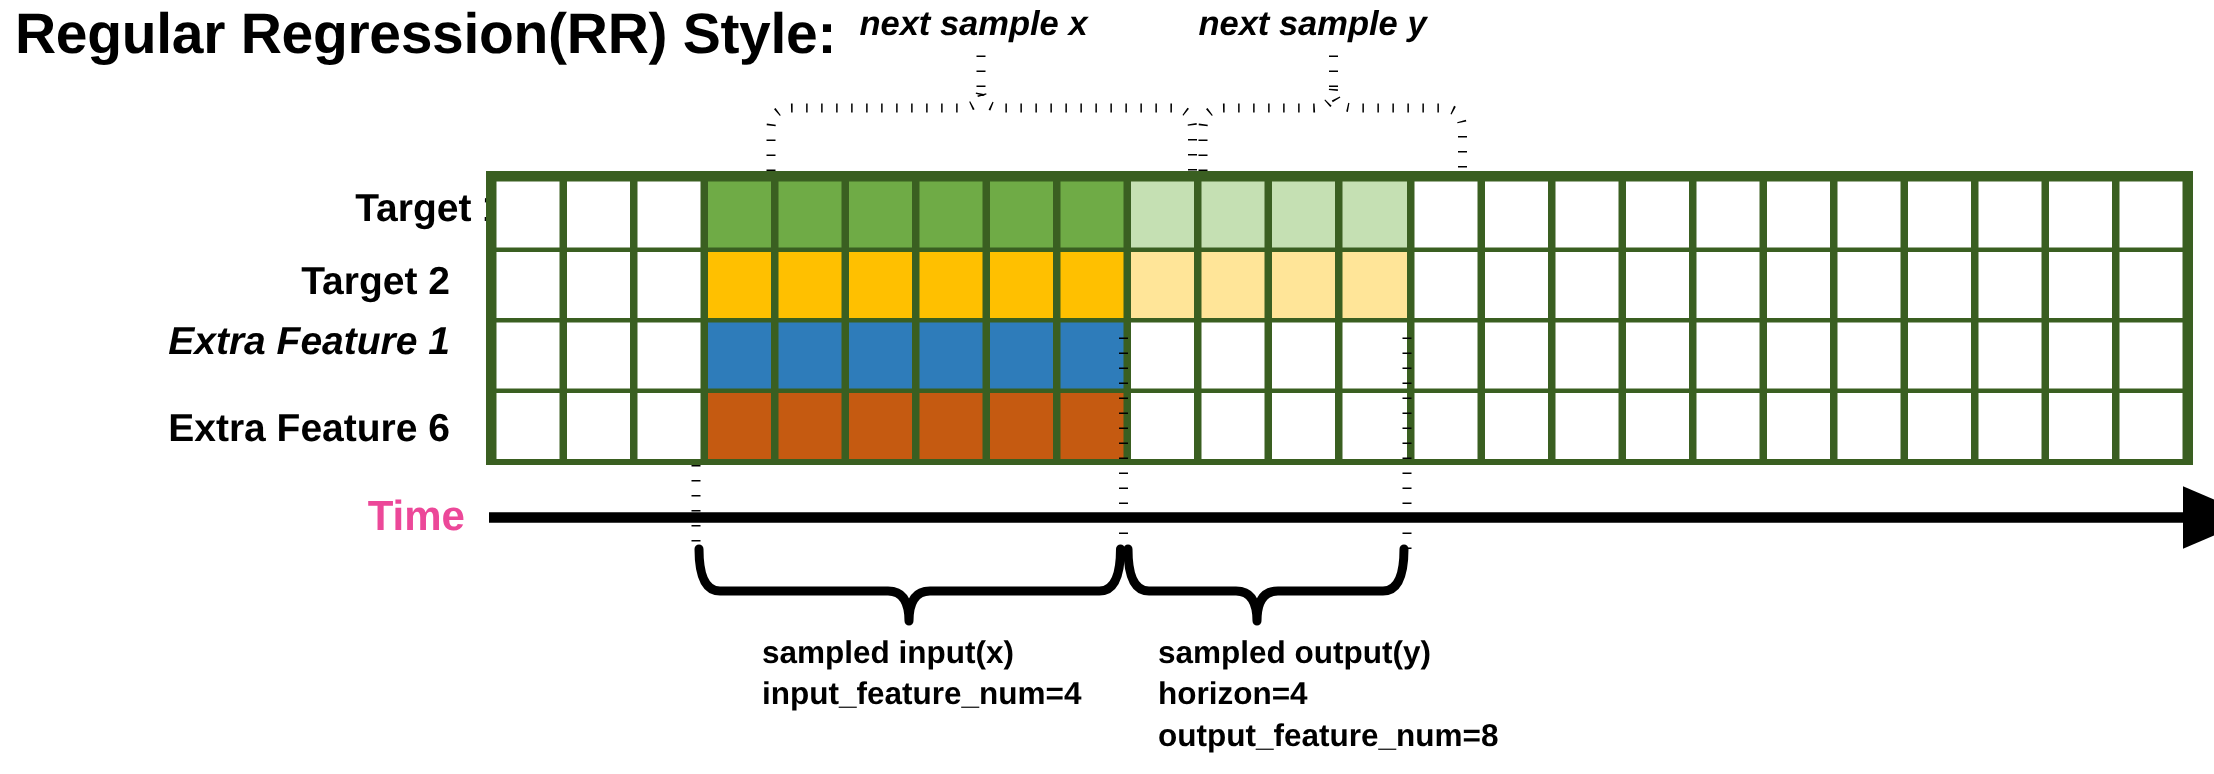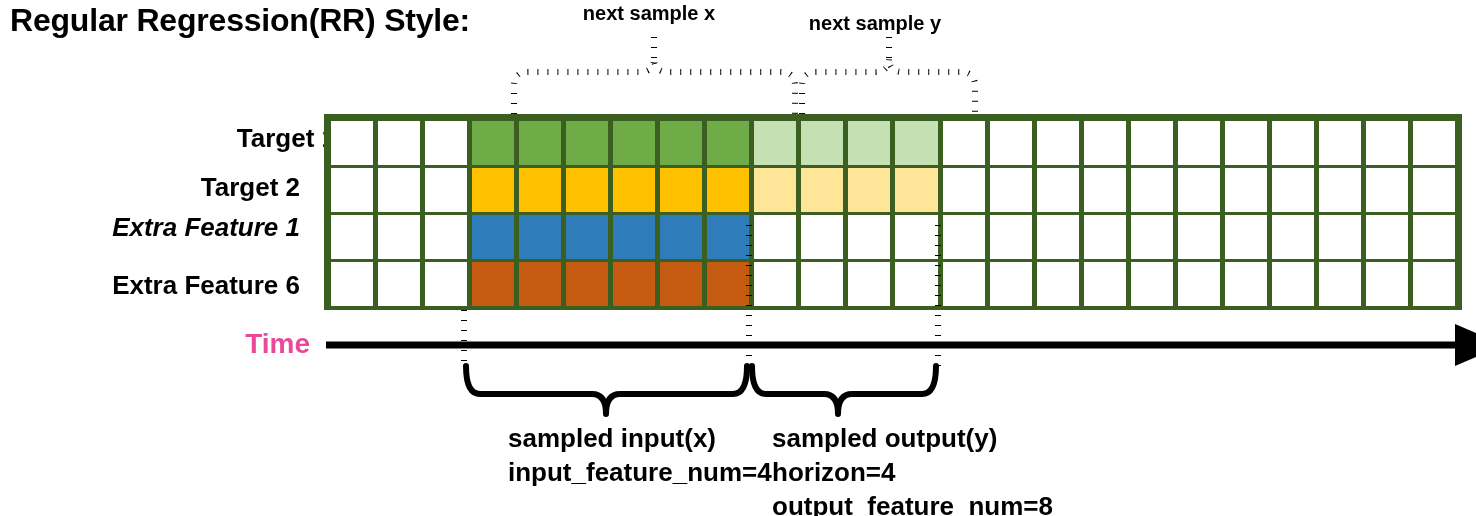--- a/index.html
+++ b/index.html
@@ -14,38 +14,39 @@
     background: #ffffff;
     font-family: "Liberation Sans", sans-serif;
     overflow: hidden;
   }
 
   
   #title {
     position: absolute;
     left: 10px;
     top: 2px;
-    font-size: 32px;
+    font-size: 38px;
     font-weight: bold;
     color: #000000;
     white-space: nowrap;
     letter-spacing: -0.2px;
   }
 
   
   .brace-label-top {
     position: absolute;
-    font-size: 20px;
+    font-size: 23px;
+    font-style: italic;
     font-weight: bold;
     color: #000000;
     white-space: nowrap;
     text-align: center;
   }
   #label-next-x { left: 509px; top: 2px; width: 280px; }
-  #label-next-y { left: 735px; top: 12px; width: 280px; }
+  #label-next-y { left: 735px; top: 2px; width: 280px; }
   #row-labels {
     position: absolute;
     left: 0px;
     top: 114px;
     width: 312px;
     height: 196px;
   }
   .row-label-cell {
     position: absolute;
     left: 0;
@@ -112,21 +113,21 @@
     top: 0;
     width: 1476px;
     height: 516px;
     pointer-events: none;
     overflow: visible;
   }
 
   
   .caption {
     position: absolute;
-    font-size: 26px;
+    font-size: 21px;
     font-weight: bold;
     color: #000000;
     line-height: 1.30;
     white-space: nowrap;
   }
   #caption-input  { left: 508px; top: 422px; }
   #caption-output { left: 772px; top: 422px; }
 </style>
 </head>
 <body>

